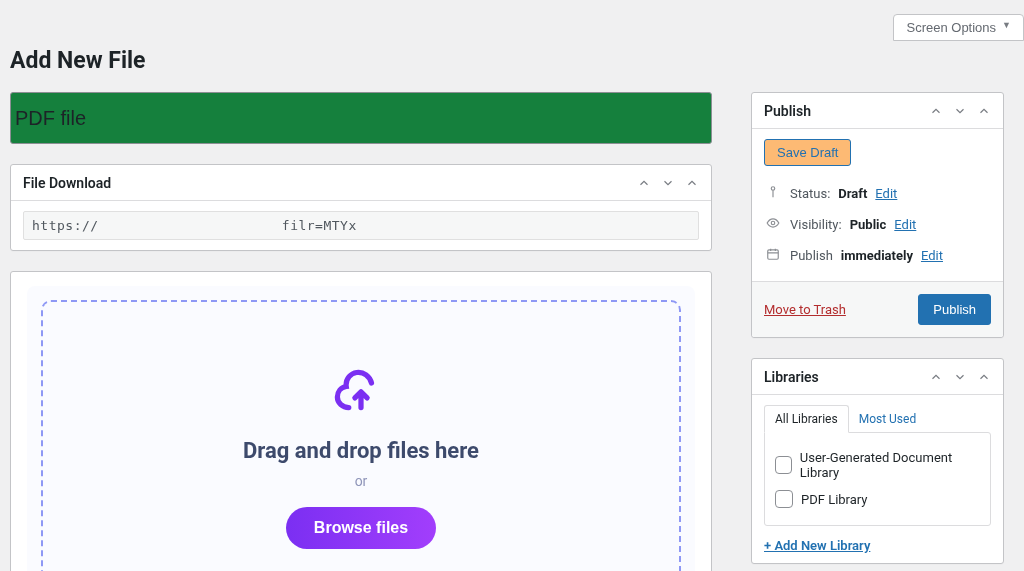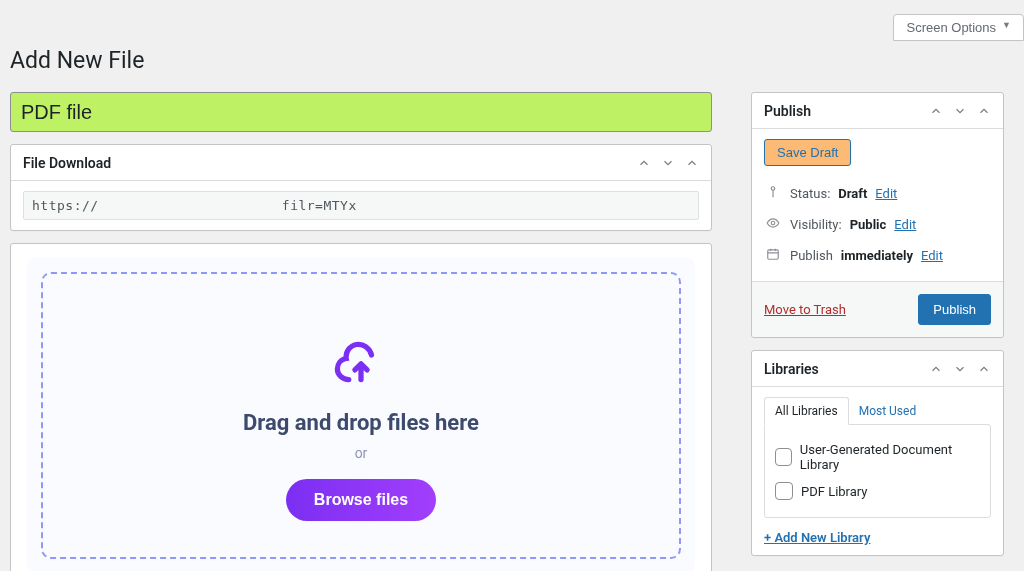--- a/index.html
+++ b/index.html
@@ -21,38 +21,38 @@
   .screen-options-btn {
     background: #fff; border: 1px solid #c3c4c7;
     border-radius: 4px 4px 0 0;
     padding: 5px 12px; font-size: 13px;
     color: #646970; cursor: pointer;
     display: flex; gap: 6px;
   }
   .screen-options-btn .tri { font-size: 9px; color: #787c82; }
 
   h1.page-title {
-    font-size: 23px; font-weight: 400; margin: 6px 0 18px 0;
+    font-size: 23px; font-weight: 700; margin: 6px 0 18px 0;
     color: #1d2327;
   }
 
   .columns { display: flex; gap: 20px; align-items: flex-start; }
   .col-main { flex: 1; min-width: 0; }
   .col-side { width: 272px; padding-left: 19px; }
 
   .title-input {
     width: 100%; font-size: 20px; line-height: 1;
-    padding: 8px 10px; border: 1px solid #8c8f94;
-    border-radius: 3px; background: #bef264; color: #1d2327;
-    height: 40px;
+    padding: 8px 4px; border: 1px solid #8c8f94;
+    border-radius: 3px; background: #15803d; color: #1d2327;
+    height: 52px;
   }
 
   .postbox {
     background: #fff; border: 1px solid #c3c4c7;
-    border-radius: 3px; margin-top: 12px;
+    border-radius: 3px; margin-top: 20px;
     box-shadow: 0 1px 1px rgba(0,0,0,.02);
   }
   .postbox-header {
     display: flex; align-items: center; justify-content: space-between;
     border-bottom: 1px solid #dcdcde;
     padding: 0 10px 0 12px; height: 36px;
   }
   .postbox-header h2 {
     font-size: 14px; font-weight: 600; margin: 0; color: #1d2327;
   }

